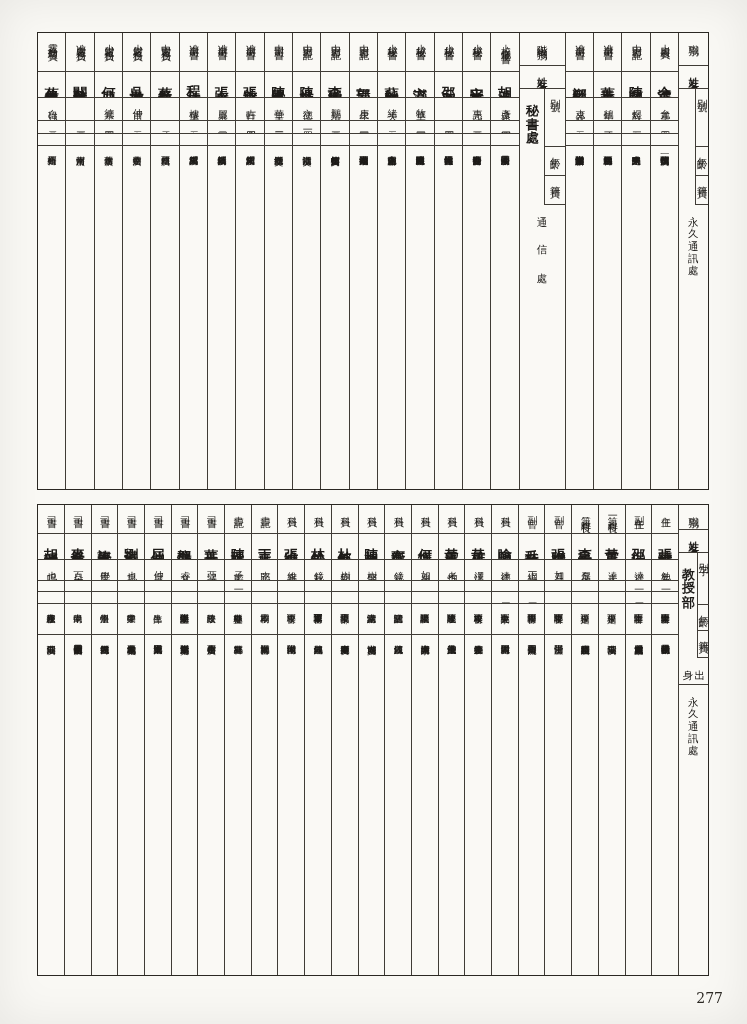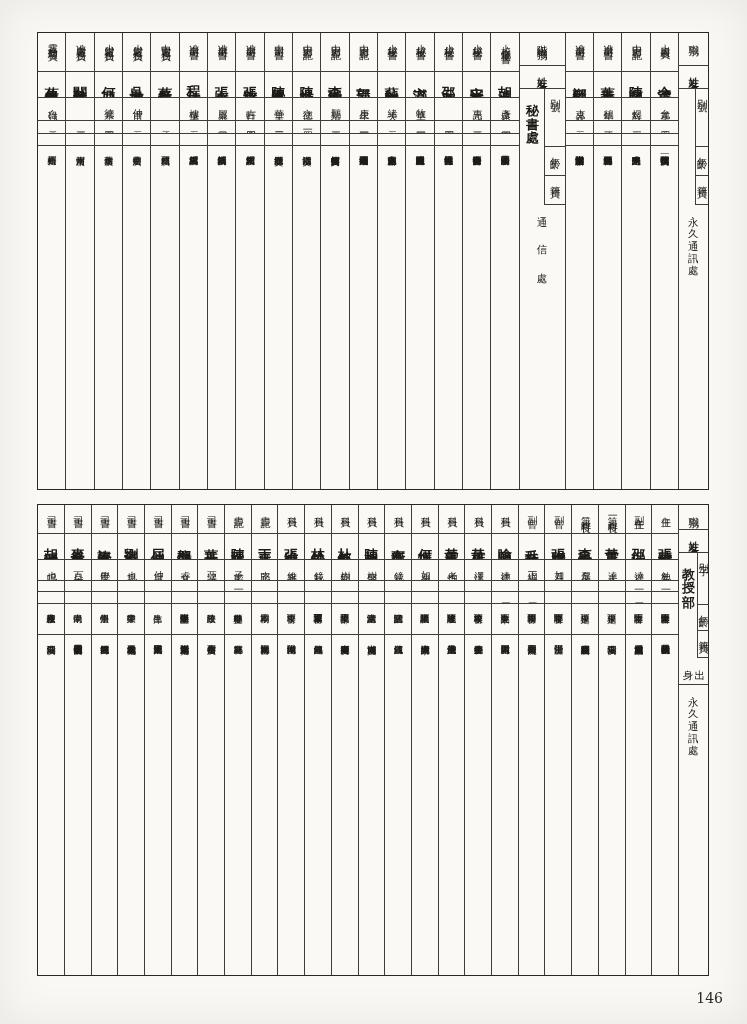--- a/index.html
+++ b/index.html
@@ -1124,14 +1124,14 @@
         </div>
         <div class="cell c-origin">
           <span class="vt">直隸水產學校</span>
         </div>
         <div class="cell c-addr">
           <span class="vt">浙江瑞安吳嶼</span>
         </div>
       </div>
     </div>
 
-  <div class="page-number">146</div>
+  <div class="page-number">277</div>
 </div>
 
 </body></html>

